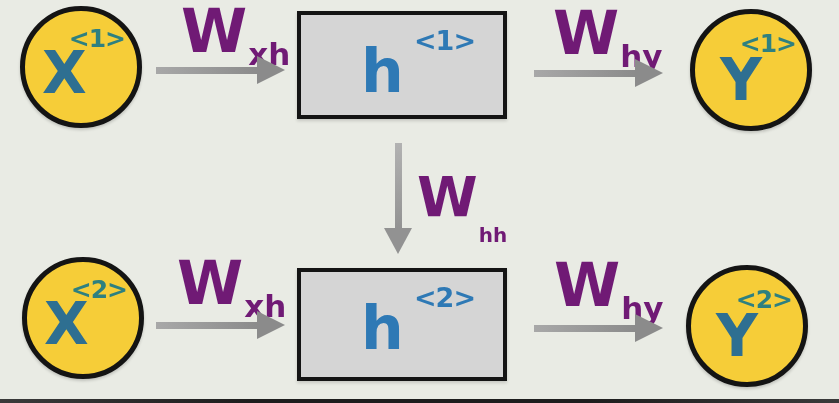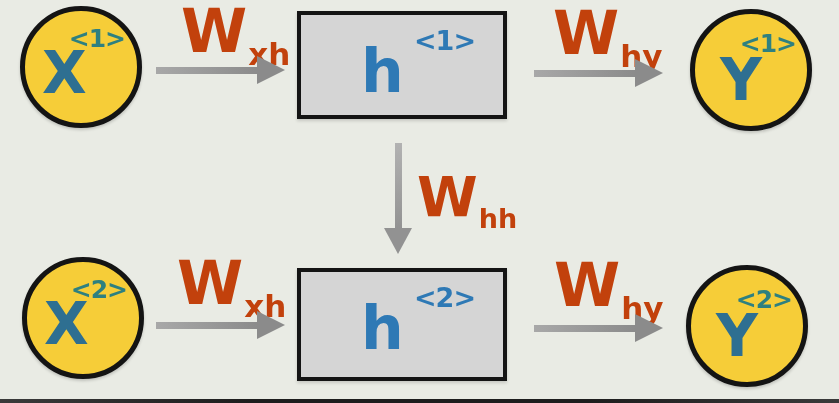--- a/index.html
+++ b/index.html
@@ -78,32 +78,32 @@
     line-height: 1;
     color: #2e79b5;
     letter-spacing: -1px;
     left: 113px;
     top: 12px;
   }
 
   
   .weight-label {
     position: absolute;
-    color: #c2410c;
+    color: #701a75;
     font-weight: bold;
     line-height: 1;
     white-space: nowrap;
   }
   .weight-label .w-main { font-size: 60px; }
   .weight-label .w-sub  { font-size: 31px; position: relative; top: 13px; left: 1px; }
   #label-wxh-1 { left: 181px; top: 1px;   }
   #label-why-1 { left: 553px; top: 3px;   }
   #label-whh   { left: 417px; top: 170px; }
   #label-whh .w-main { font-size: 55px; }
-  #label-whh .w-sub  { font-size: 27px; top: 12px; }
+  #label-whh .w-sub  { font-size: 20px; top: 26px; }
   #label-wxh-2 { left: 177px; top: 253px; }
   #label-why-2 { left: 554px; top: 255px; }
 
   
   .h-arrow { position: absolute; }
   .h-arrow .shaft {
     position: absolute;
     height: 7px;
     background: linear-gradient(to right, #a8a8a8, #8b8b8b);
   }

